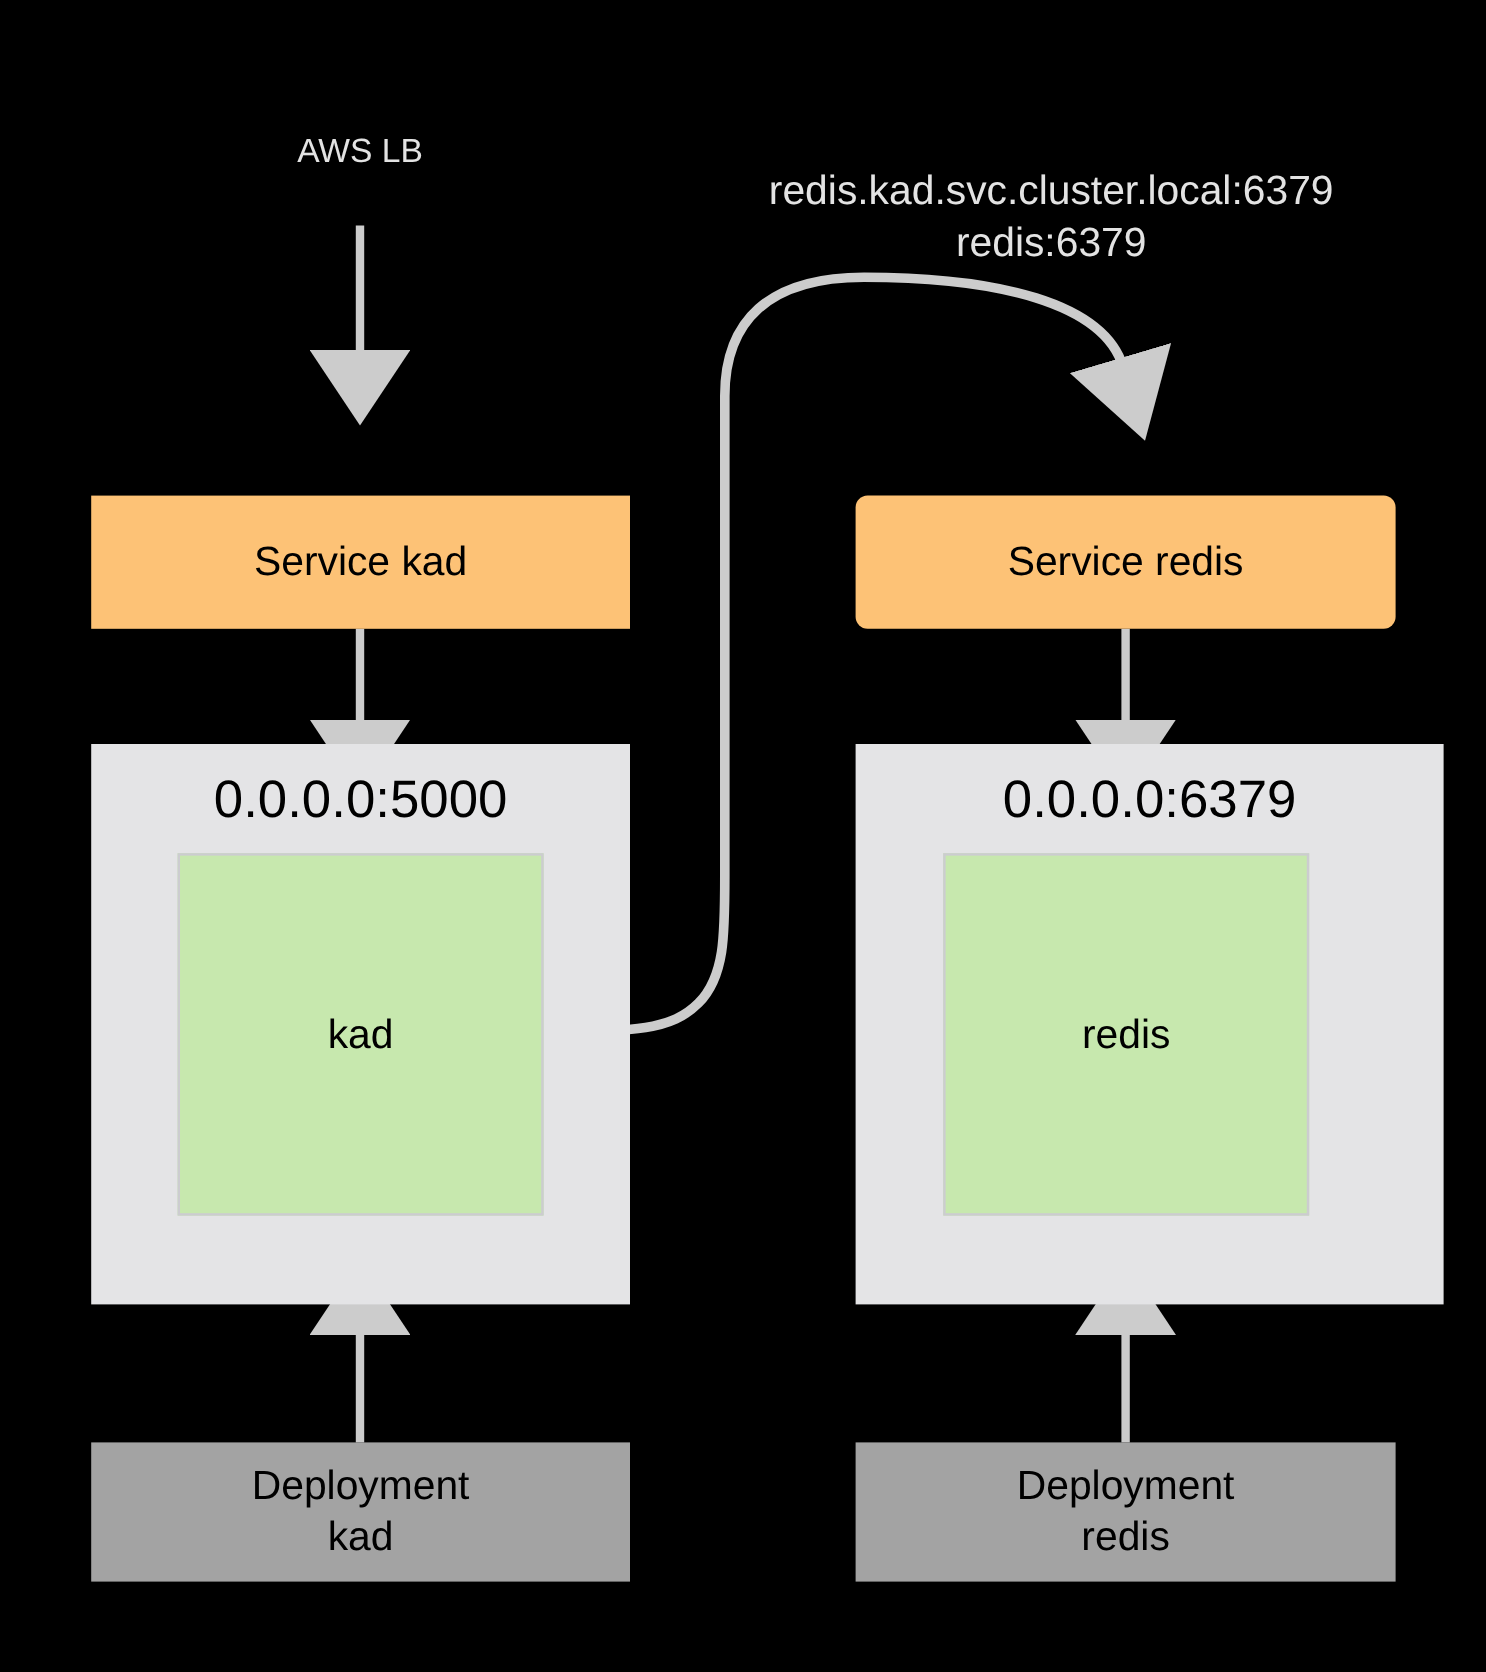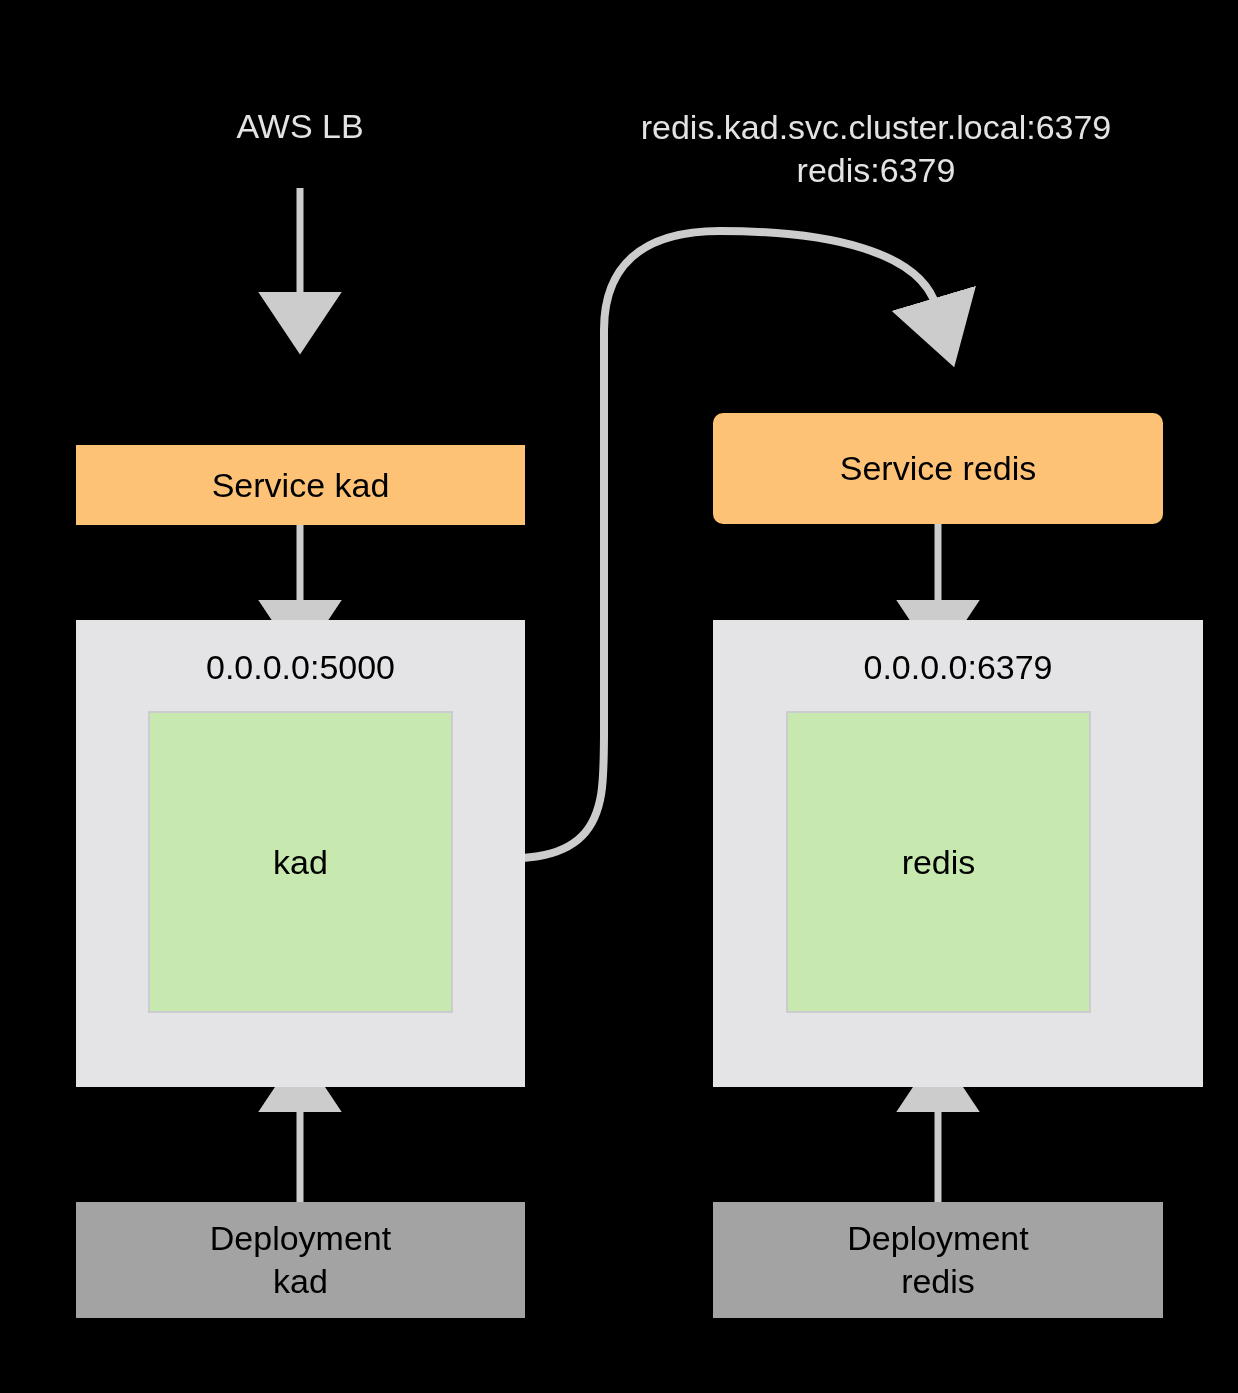--- a/index.html
+++ b/index.html
@@ -15,32 +15,33 @@
     background: #000000;
     overflow: hidden;
     font-family: "Liberation Sans", sans-serif;
     -webkit-font-smoothing: antialiased;
   }
   .abs { position: absolute; }
 
   
   .label-light {
     color: #E3E3E3;
-    font-size: 34px;
+    font-size: 28px;
     line-height: 42px;
     text-align: center;
     white-space: nowrap;
     font-family: "Liberation Sans", sans-serif;
   }
   .label-multiline {
     color: #E3E3E3;
     font-size: 34px;
     line-height: 43px;
     text-align: center;
     font-family: "Liberation Sans", sans-serif;
+    margin-top: 32px;
   }
 
   
   .box {
     box-sizing: border-box;
     display: flex;
     align-items: center;
     justify-content: center;
     text-align: center;
     color: #000000;
@@ -51,21 +52,21 @@
   .svc-box      { background: #FDC276; }
   .pod-box      { background: #E4E4E6; display: block; }
   .ctr-box      { background: #C7E8AE; border: 2px solid #CCCCD0; }
   .deploy-box   { background: #a3a3a3; }
 
   .pod-port {
     position: absolute;
     left: 0; right: 0;
     text-align: center;
     color: #000000;
-    font-size: 34px;
+    font-size: 44px;
     line-height: 42px;
     font-family: "Liberation Sans", sans-serif;
   }
 
   
   #arrows {
     position: absolute;
     left: 0; top: 0;
     width: 1238px; height: 1393px;
     pointer-events: none;
@@ -118,21 +119,21 @@
 
   <div class="abs label-light" style="left:160px; top:105px; width:280px;">AWS LB</div>
 
   <div class="abs label-multiline" style="left:556px; top:106px; width:640px;">
     <div>redis.kad.svc.cluster.local:6379</div>
     <div>redis:6379</div>
   </div>
 
 
 
-  <div class="abs box svc-box" style="left:76px; top:413px; width:449px; height:80px;margin-top:32px;">Service kad</div>
+  <div class="abs box svc-box" style="left:76px; top:413px; width:449px; height:111px;">Service kad</div>
 
   <div class="abs box svc-box" style="left:713px; top:413px; width:450px; height:111px;border-radius:10px;">Service redis</div>
 
   <div class="abs pod-box" style="left:76px; top:620px; width:449px; height:467px;">
     <div class="pod-port" style="top:26px;">0.0.0.0:5000</div>
     <div class="abs box ctr-box" style="left:72px; top:91px; width:305px; height:302px;">kad</div>
   </div>
 
   <div class="abs pod-box" style="left:713px; top:620px; width:450px; height:467px;padding-left:40px;">
     <div class="pod-port" style="top:26px;">0.0.0.0:6379</div>

